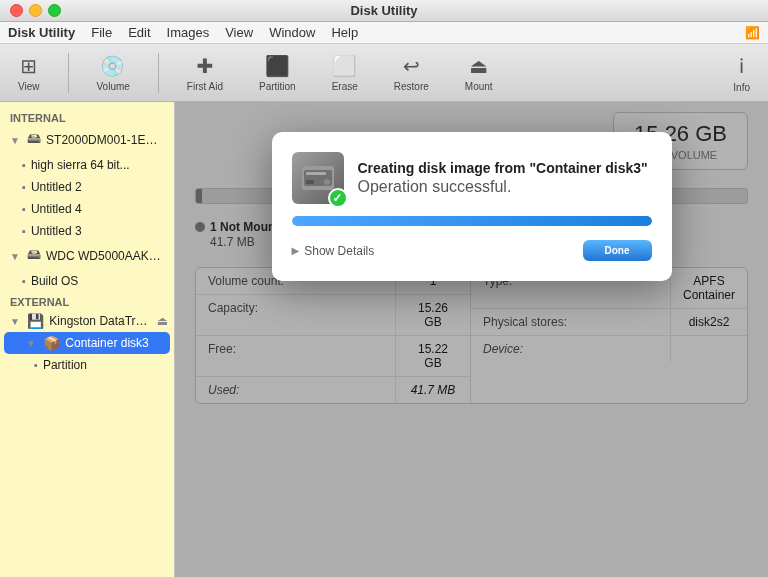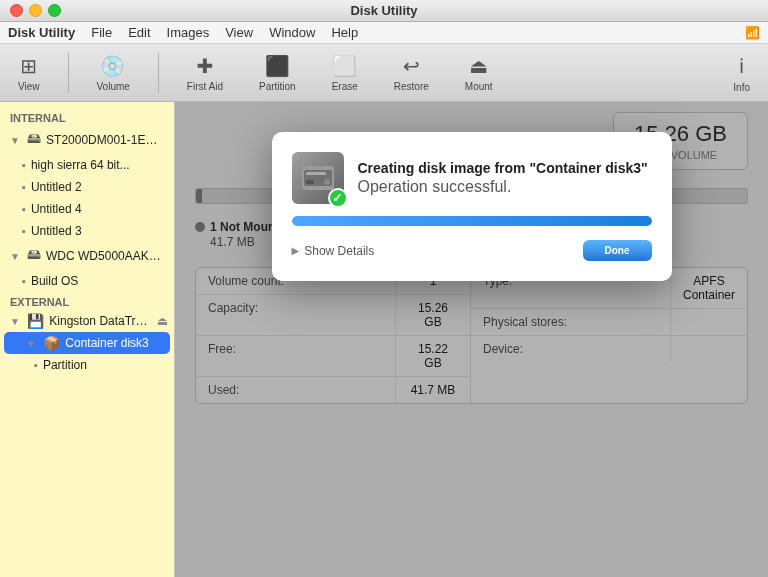--- a/index.html
+++ b/index.html
@@ -174,21 +174,21 @@
       margin: 10px 20px;
       border: 1px solid #d0d0d0;
       border-radius: 6px;
       background: white;
       overflow: hidden;
     }
     .info-row {
       display: flex;
       border-bottom: 1px solid #e8e8e8;
     }
-    .info-row:last-child { border-bottom: none; }
+    .info-row:last-child { border-bottom: none; font-style: italic; }
     .info-cell-left {
       width: 200px;
       padding: 6px 12px;
       color: #555;
       font-size: 12px;
       border-right: 1px solid #e8e8e8;
     }
     .info-cell-right {
       flex: 1;
       padding: 6px 12px;
@@ -469,20 +469,21 @@
             <div class="info-cell-right">41.7 MB</div>
           </div>
         </div>
         <div class="info-half">
           <div class="info-row">
             <div class="info-cell-left">Type:</div>
             <div class="info-cell-right">APFS Container</div>
           </div>
           <div class="info-row">
             <div class="info-cell-left">Physical stores:</div>
+            <div class="info-cell-right">disk2s2</div>
           </div>
           <div class="info-row">
             <div class="info-cell-left">Device:</div>
           </div>
         </div>
       </div>
     </div>
 
     <div class="modal-overlay">
       <div class="modal">

